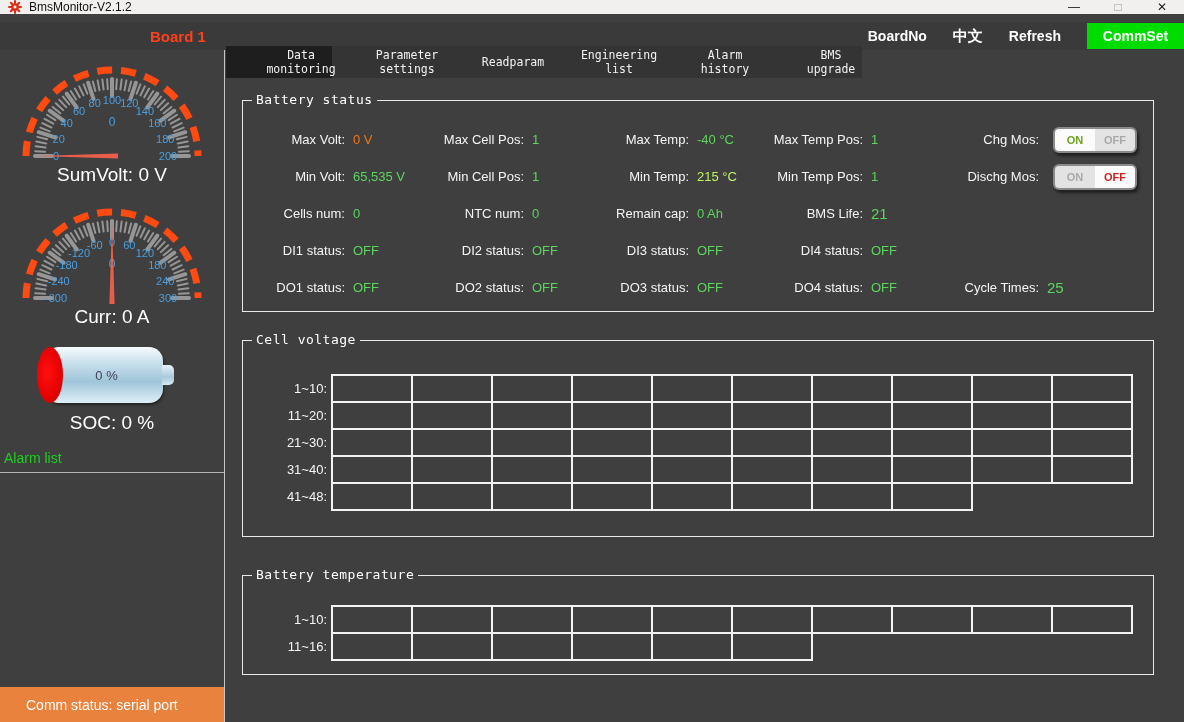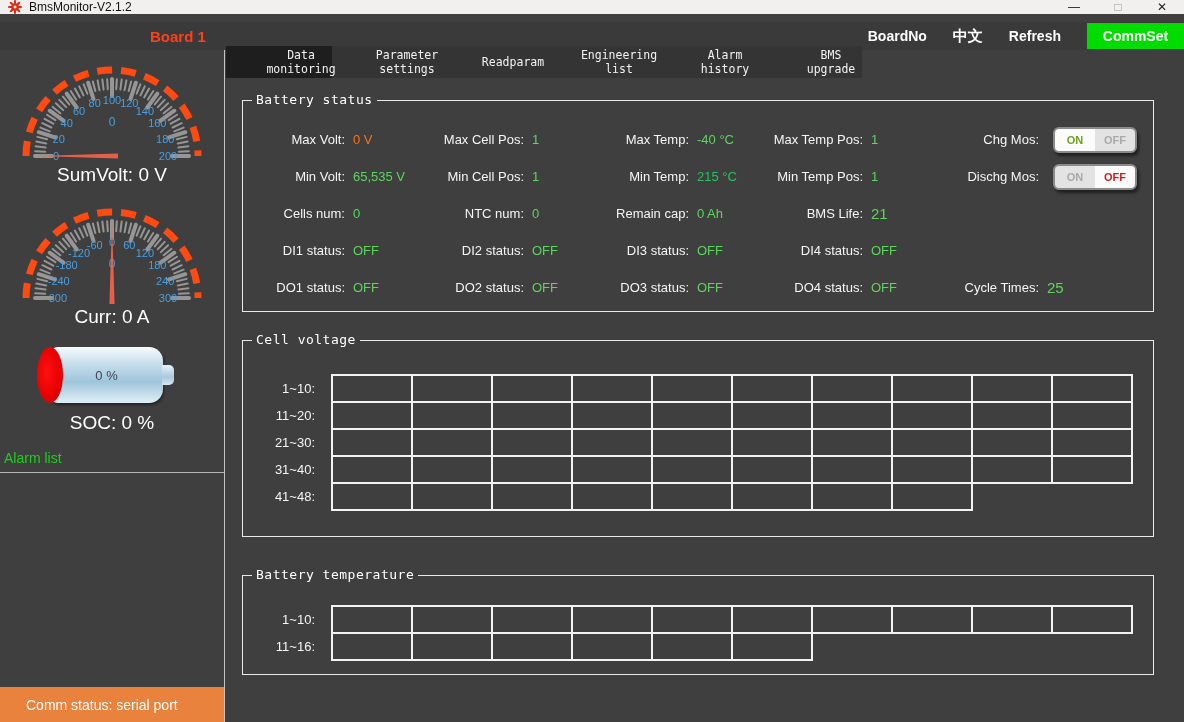--- a/index.html
+++ b/index.html
@@ -117,21 +117,21 @@
     font-size:11px; font-weight:bold;
   }
   .toggle.t-on  .half.on  { background:#FBFBFB; }
   .toggle.t-on  .half.off { background:#E3E3E3; color:#A9A9A9; }
   .toggle.t-off .half.on  { background:#E3E3E3; color:#A9A9A9; }
   .toggle.t-off .half.off { background:#FBFBFB; }
   
   .tbl-wrap { padding-left:0; }
   .tbl-row { display:flex; }
   .tbl-row:not(:first-child) { margin-top:-2px; }
-  .tbl-label { width:88px; text-align:right; padding-right:16px; color:#F5F5F5; font-size:13px; line-height:29px; }
+  .tbl-label { width:88px; text-align:right; padding-right:4px; color:#F5F5F5; font-size:13px; line-height:29px; }
   .tbl-cells { display:flex; }
   .tbl-cell { width:82px; height:29px; border:2px solid #F2F2F2; margin-left:-2px; }
   .tbl-cell:first-child { margin-left:0; }
   #gb-cells .tbl-wrap { padding-top:33px; }
   #gb-temps .tbl-wrap { padding-top:29px; }
 </style>
 </head>
 <body>
 
 <div id="window">
@@ -365,21 +365,21 @@
           <div class="pair">
               <span class="fl">Min Volt:</span>
               <span class="fv" style="color: rgb(92, 214, 92);">65,535 V</span>
             </div>
           <div class="pair">
               <span class="fl">Min Cell Pos:</span>
               <span class="fv" style="color: rgb(92, 214, 92);">1</span>
             </div>
           <div class="pair">
               <span class="fl">Min Temp:</span>
-              <span class="fv" style="color: #22c55e;">215 °C</span>
+              <span class="fv" style="color: #bef264;">215 °C</span>
             </div>
           <div class="pair">
               <span class="fl">Min Temp Pos:</span>
               <span class="fv" style="color: rgb(92, 214, 92);">1</span>
             </div>
           <div class="pair">
               <span class="fl">Dischg Mos:</span>
             <div class="toggle t-off">
               <div class="half on">ON</div>
               <div class="half off" id="dischg-off" style="color: rgb(204, 34, 34);">OFF</div>

